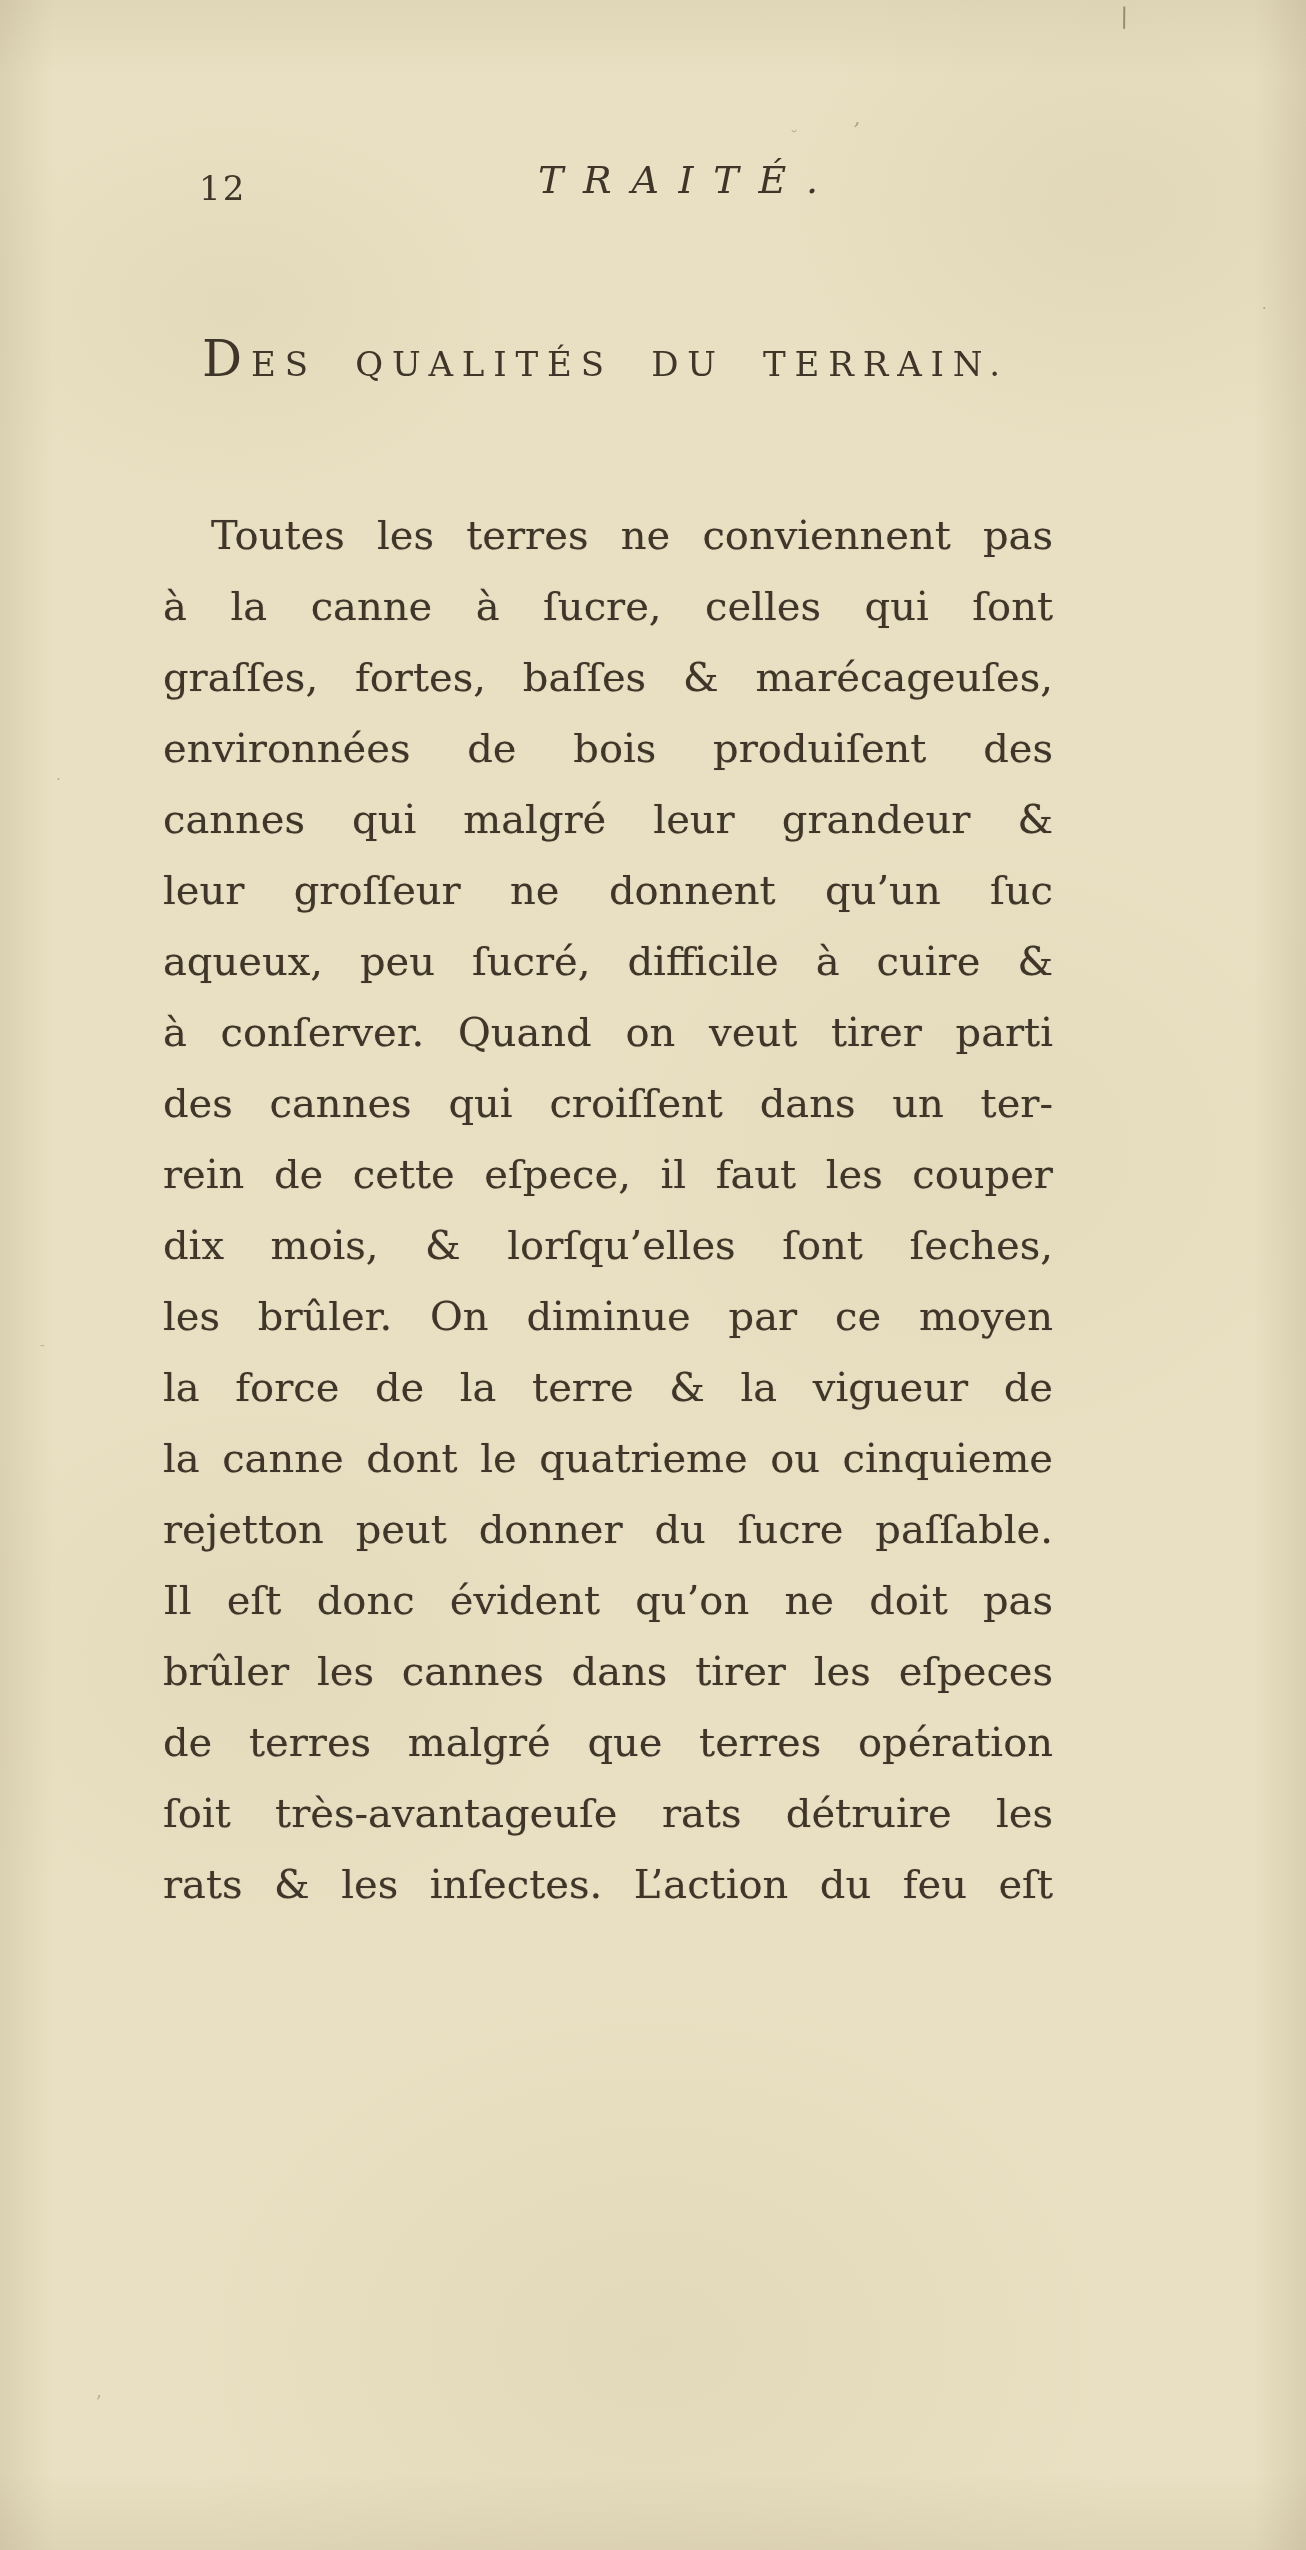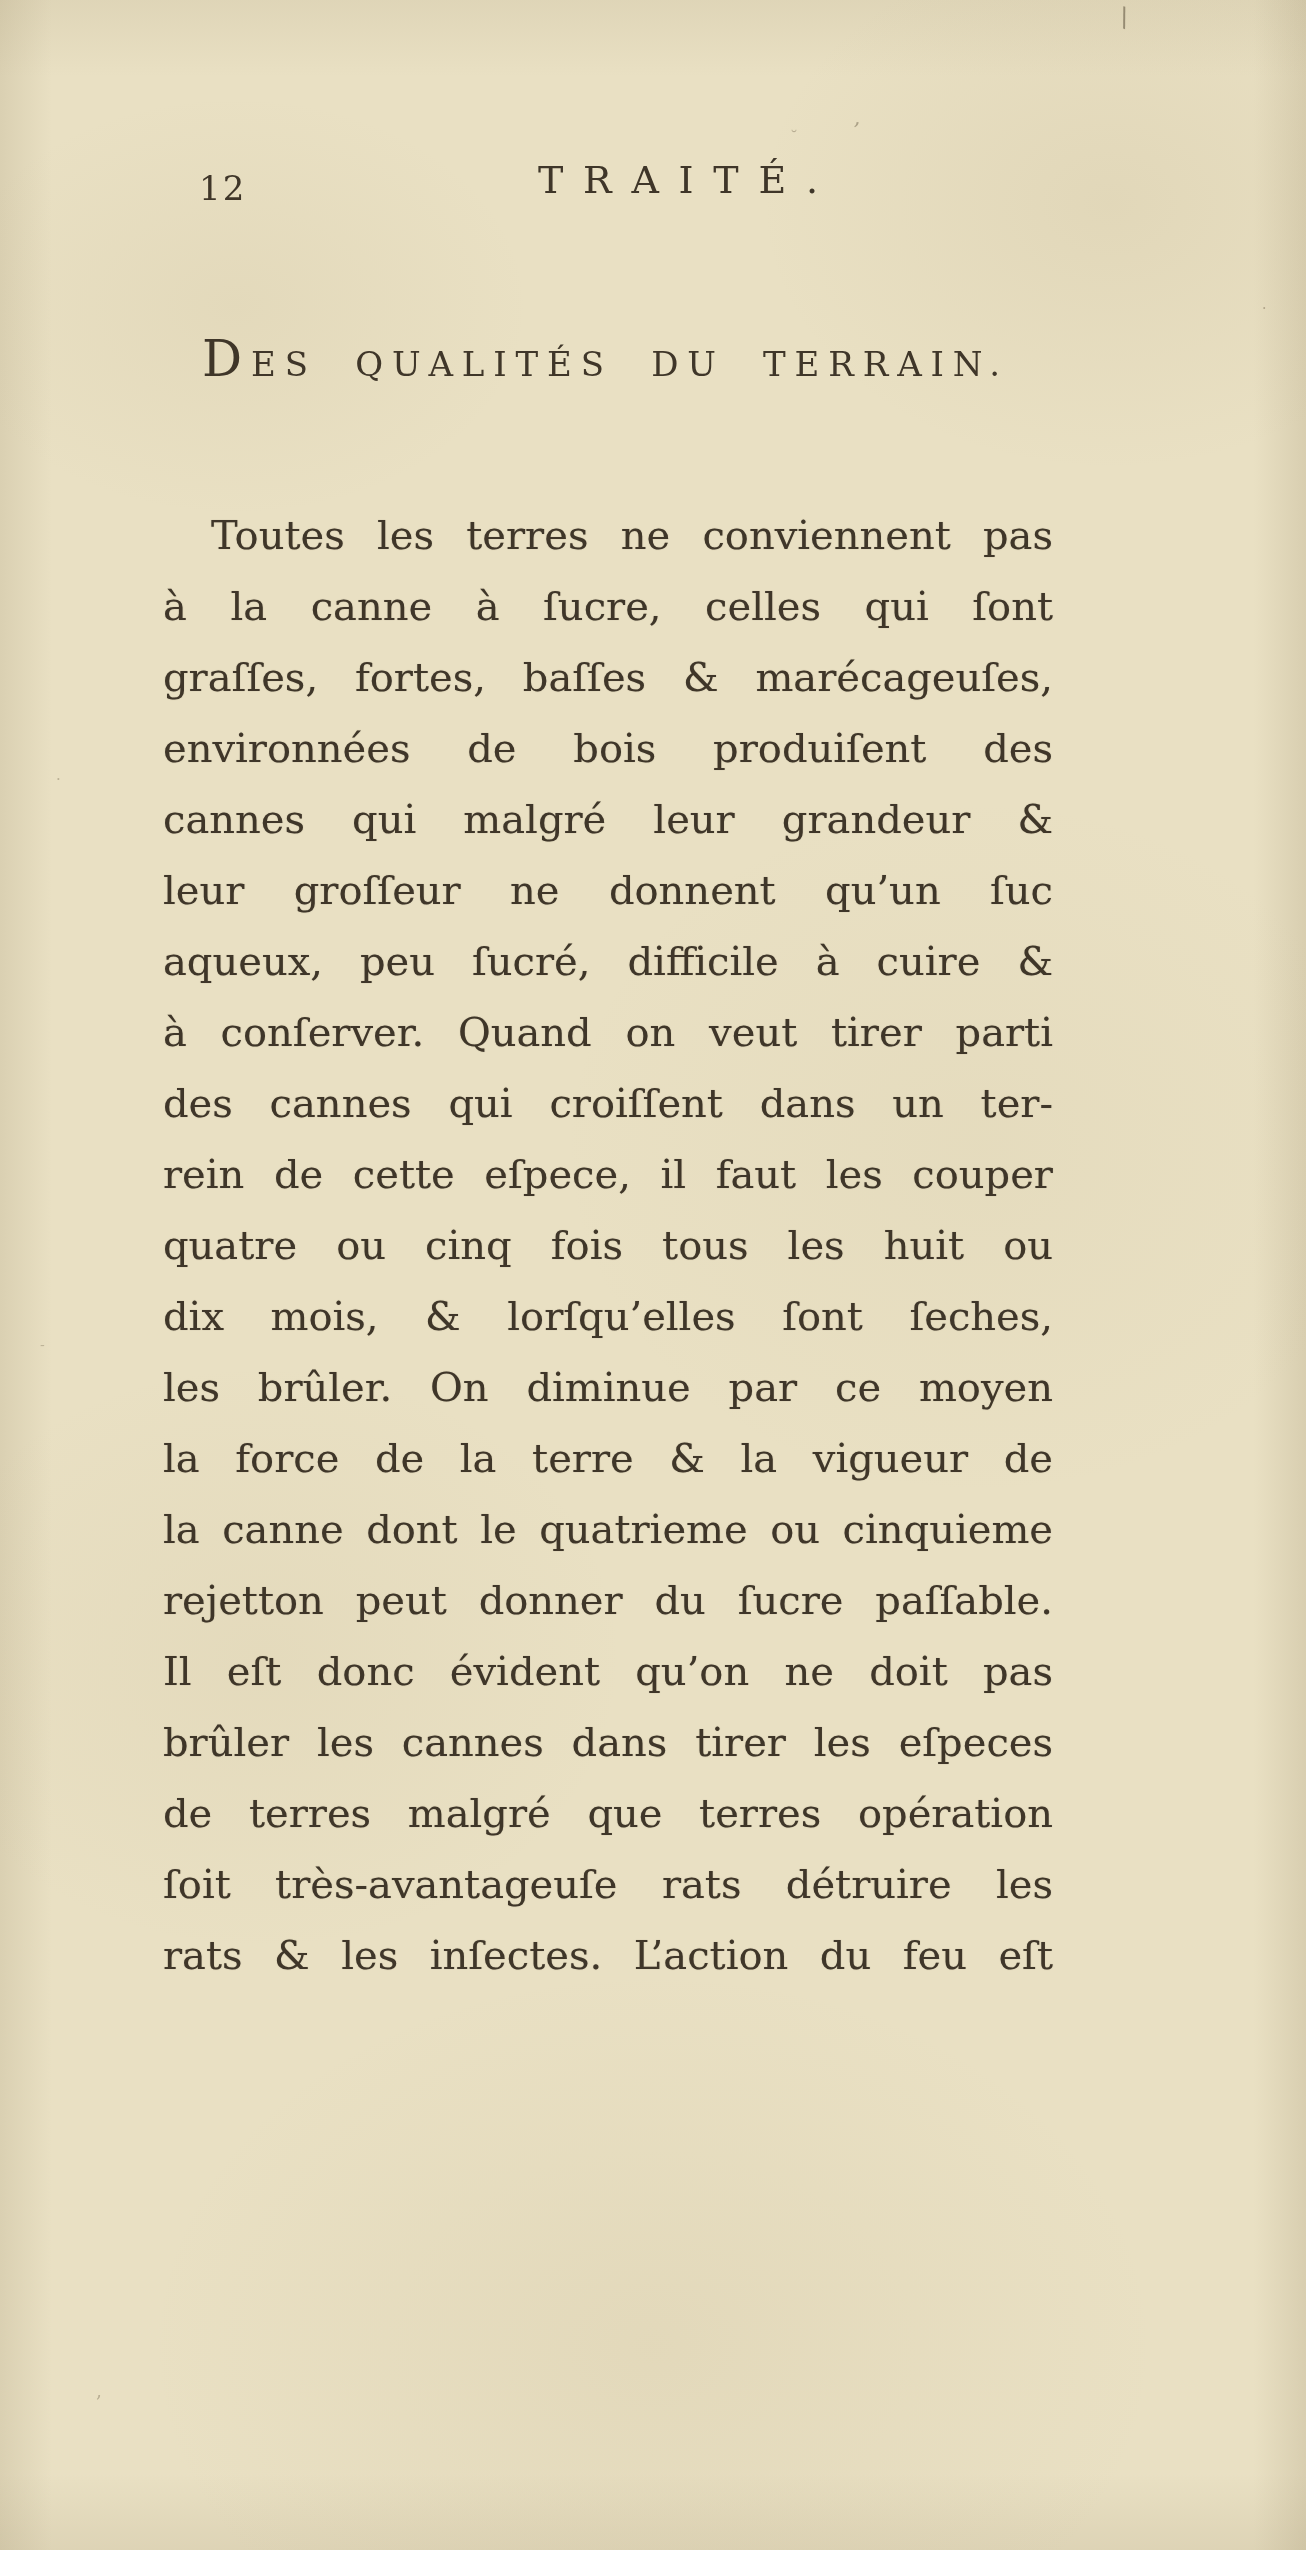--- a/index.html
+++ b/index.html
@@ -42,20 +42,21 @@
   .running-title {
     position: absolute;
     left: 0;
     right: 4px;
     top: 0;
     text-align: center;
     font-size: 38px;
     letter-spacing: 0.52em;
     word-spacing: 0.1em;
     text-indent: 0.52em; 
+    font-style: italic;
   }
   .section-heading {
     position: absolute;
     top: 330px;
     left: 196px;
     right: 100px;
     font-size: 34px;
     letter-spacing: 0.26em;
     word-spacing: 0.55em;
     white-space: nowrap;
@@ -112,21 +113,20 @@
       <div class="body-line">Toutes les terres ne conviennent pas</div>
       <div class="body-line">à la canne à ſucre, celles qui ſont</div>
       <div class="body-line">graſſes, fortes, baſſes &amp; marécageuſes,</div>
       <div class="body-line">environnées de bois produiſent des</div>
       <div class="body-line">cannes qui malgré leur grandeur &amp;</div>
       <div class="body-line">leur groſſeur ne donnent qu’un ſuc</div>
       <div class="body-line">aqueux, peu ſucré, difficile à cuire &amp;</div>
       <div class="body-line">à conſerver. Quand on veut tirer parti</div>
       <div class="body-line">des cannes qui croiſſent dans un ter-</div>
       <div class="body-line">rein de cette eſpece, il faut les couper</div>
-      <div class="body-line">quatre ou cinq fois tous les huit ou</div>
       <div class="body-line">dix mois, &amp; lorſqu’elles ſont ſeches,</div>
       <div class="body-line">les brûler. On diminue par ce moyen</div>
       <div class="body-line">la force de la terre &amp; la vigueur de</div>
       <div class="body-line">la canne dont le quatrieme ou cinquieme</div>
       <div class="body-line">rejetton peut donner du ſucre paſſable.</div>
       <div class="body-line">Il eſt donc évident qu’on ne doit pas</div>
       <div class="body-line">brûler les cannes dans tirer les eſpeces</div>
       <div class="body-line">de terres malgré que terres opération</div>
       <div class="body-line">ſoit très-avantageuſe rats détruire les</div>
       <div class="body-line">rats &amp; les inſectes. L’action du feu eſt</div>

